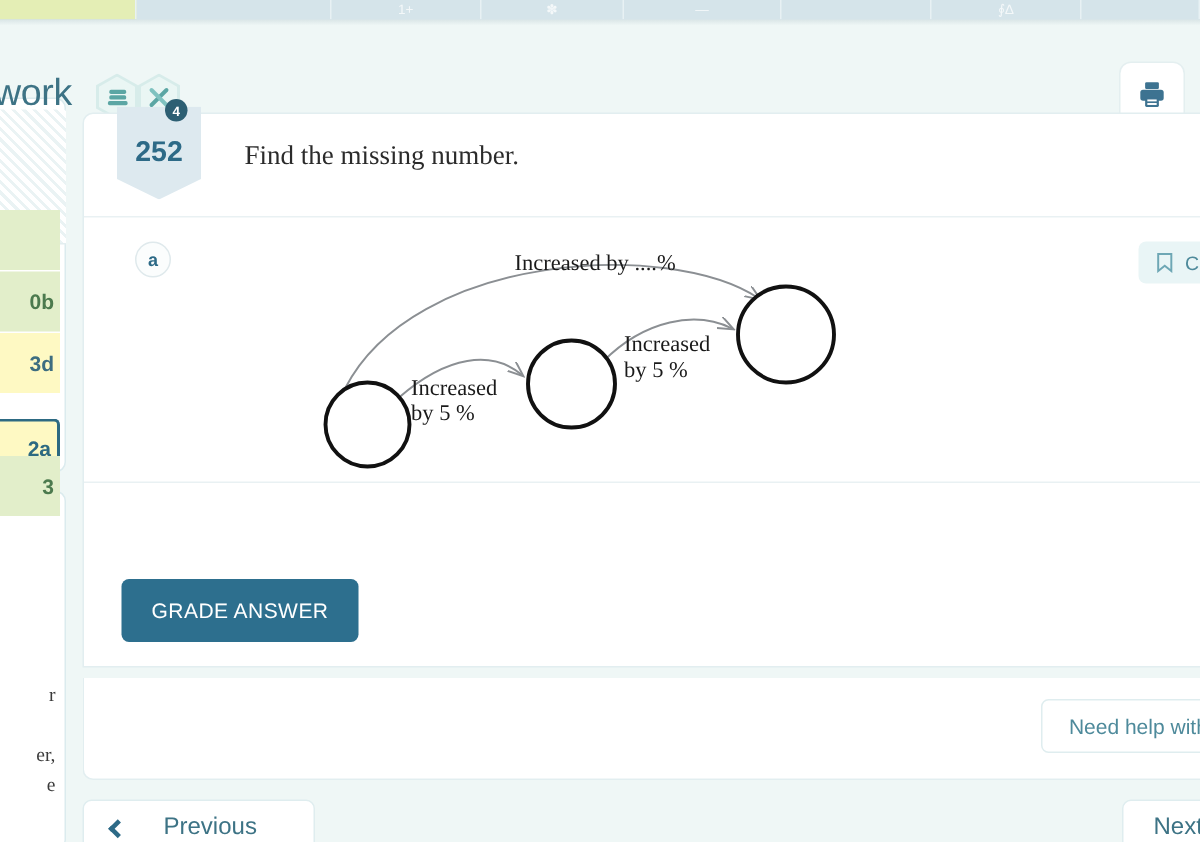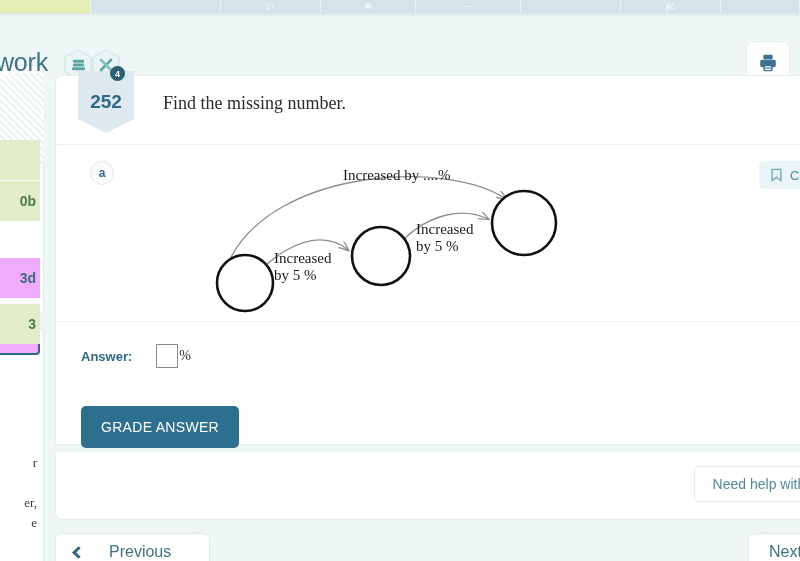--- a/index.html
+++ b/index.html
@@ -57,21 +57,21 @@
     border-bottom: 1px solid #e3eef0;
   }
   .rail-item {
     position: absolute; left: 0; width: 40px; height: 40px;
     display: flex; align-items: center; justify-content: flex-end;
     padding-right: 4px;
     font-size: 14px; font-weight: 600;
     color: #4c7a4e;
   }
   .rail-item.green { background: #e2eeca; }
-  .rail-item.blue  { background: #f0abfc; color: #3d6d80; margin-top: 36px; }
+  .rail-item.blue  { background: #fef9c3; color: #3d6d80; }
   .rail-item.selected {
     border: 2px solid #2d6a82;
     border-left: none;
     border-radius: 0 4px 4px 0;
     color: #2d6a82;
   }
   .rail-text {
     position: absolute; left: 0; width: 40px;
     font-size: 13px; color: #3b3b3b;
     text-align: right; padding-right: 3px;
@@ -191,21 +191,20 @@
     font-family: "Liberation Serif", serif;
   }
   #grade-button {
     position: absolute; left: 25px; top: 310px;
     width: 158px; height: 42px;
     background: #2d6f8e; color: #ffffff;
     border: none; border-radius: 5px;
     font-size: 14px; letter-spacing: .3px;
     font-family: "Liberation Sans", sans-serif;
     cursor: pointer;
-    margin-top: 20px;
   }
 
   
   #help-bar {
     position: absolute; left: 55px; top: 452px;
     width: 760px; height: 68px;
     background: #ffffff;
     border: 1px solid #e2eef0;
     border-radius: 0 0 7px 7px;
     border-top: none;
@@ -348,25 +347,20 @@
 
     <text x="148" y="112" font-family="Liberation Serif, serif" font-size="15" fill="#1a1a1a">Increased</text>
     <text x="148" y="129" font-family="Liberation Serif, serif" font-size="15" fill="#1a1a1a">by 5 %</text>
 
     <text x="290" y="83" font-family="Liberation Serif, serif" font-size="15" fill="#1a1a1a">Increased</text>
     <text x="290" y="100" font-family="Liberation Serif, serif" font-size="15" fill="#1a1a1a">by 5 %</text>
   </svg>
 
   <div id="answer-divider"></div>
 
-  <div id="answer-row">
-    <span id="answer-label">Answer:</span>
-    <input id="answer-input" type="text" placeholder="" style="">
-    <span id="answer-percent">%</span>
-  </div>
 
   <button id="grade-button">GRADE ANSWER</button>
 </div>
 
 <div id="help-bar">
   <div id="help-button">Need help with t</div>
 </div>
 
 <div class="nav-button" id="prev-button">
   <span class="chev"></span>

